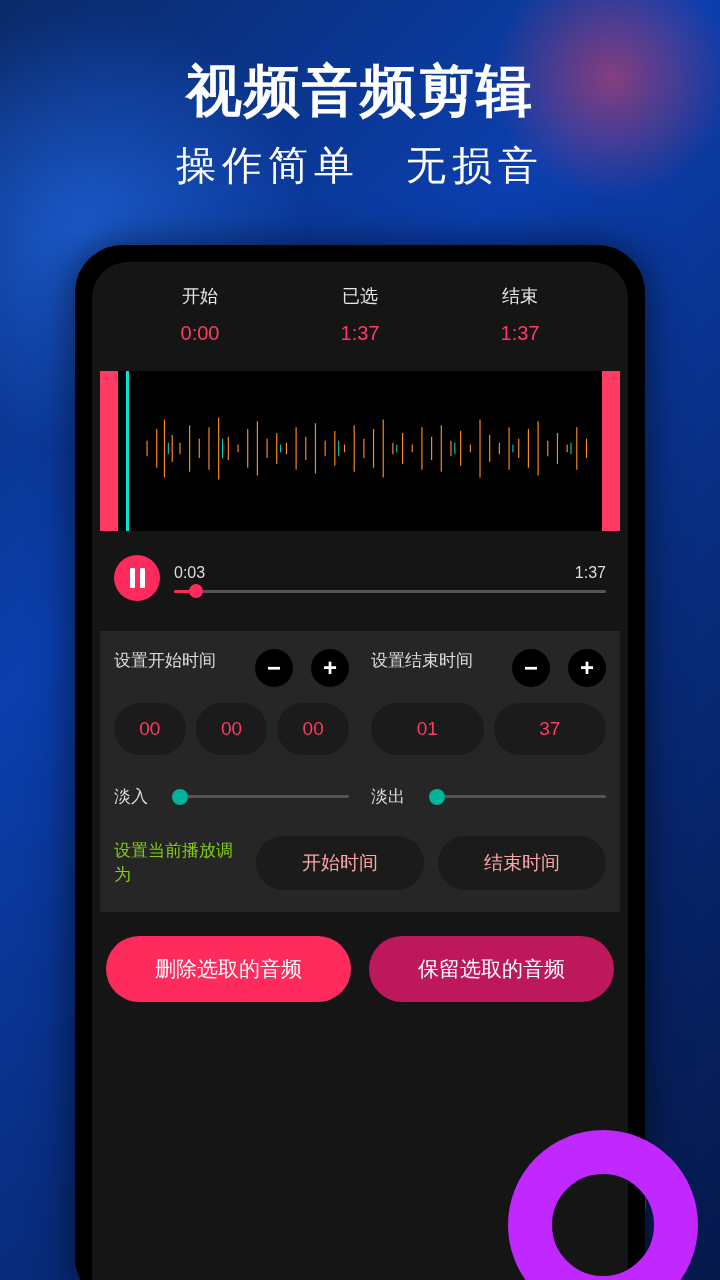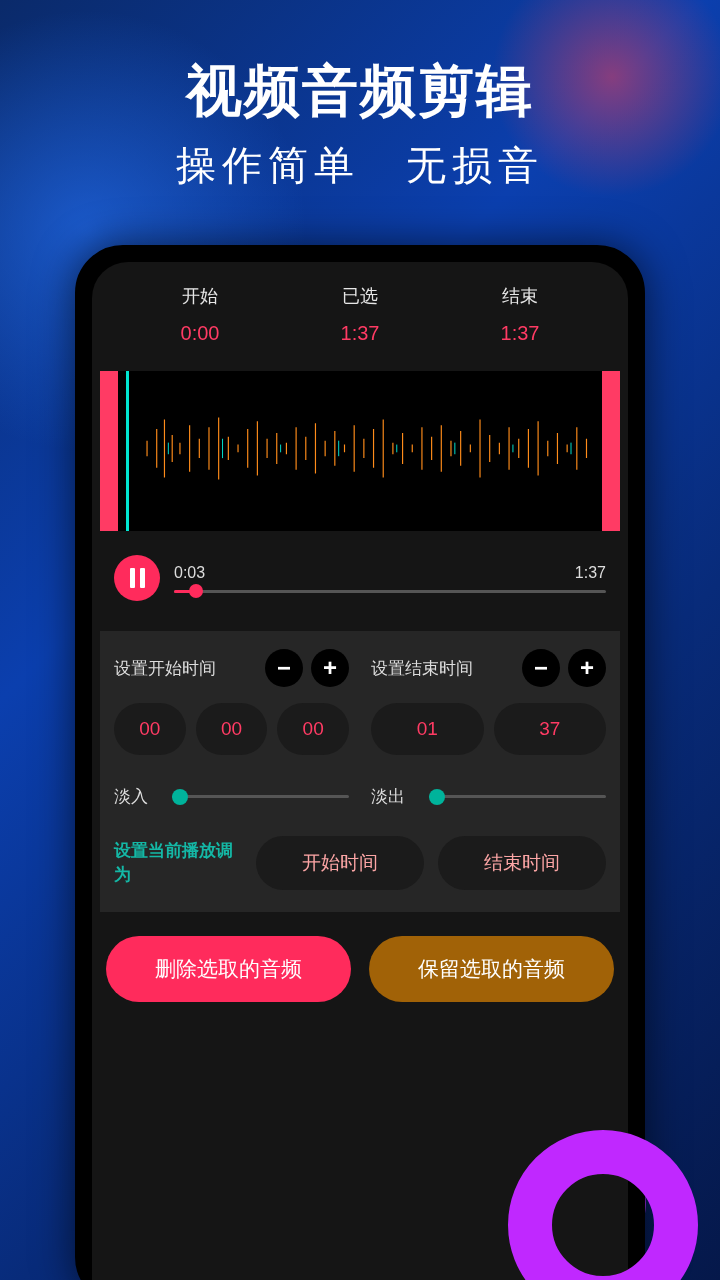--- a/index.html
+++ b/index.html
@@ -48,39 +48,39 @@
 .play-btn .bars span { width:5px; height:20px; background:#fff; border-radius:1px; }
 .track { flex:1; position:relative; }
 .ptimes { display:flex; justify-content:space-between; font-size:16px; color:#ddd; margin-bottom:8px; }
 .rail { height:3px; background:#555; border-radius:2px; position:relative; }
 .prog { position:absolute; left:0; top:0; bottom:0; width:5%; background:#ff2b5c; border-radius:2px; }
 .thumb { position:absolute; left:5%; top:50%; transform:translate(-50%,-50%); width:14px; height:14px; border-radius:50%; background:#ff2b5c; }
 
 .panel { background:#262626; margin:20px 8px 0 8px; padding:18px 14px 22px 14px; }
 .setrow { display:flex; gap:22px; }
 .setcol { flex:1; }
-.setlabel-row { display:flex; align-items:center; gap:8px; }
+.setlabel-row { display:flex; gap:18px; }
 .setlabel { font-size:17px; color:#ddd; flex:1; }
 .pm { width:38px; height:38px; border-radius:50%; background:#000; color:#fff; display:flex; align-items:center; justify-content:center; font-size:24px; font-weight:700; cursor:pointer; }
 .chips { display:flex; gap:10px; margin-top:16px; }
 .chip { height:52px; background:#1b1b1b; border-radius:28px; display:flex; align-items:center; justify-content:center; color:#ff3b64; font-size:19px; cursor:pointer; }
 .setcol .chip { flex:1 1 0; min-width:0; }
 .fade-row { display:flex; gap:22px; margin-top:30px; }
 .fcol { flex:1; display:flex; align-items:center; gap:18px; }
 .flabel { font-size:17px; color:#ddd; width:40px; }
 .frail { flex:1; height:3px; background:#555; border-radius:2px; position:relative; }
 .fthumb { position:absolute; left:0; top:50%; transform:translate(0,-50%); width:16px; height:16px; border-radius:50%; background:#00b39b; cursor:pointer; }
 .setpos { display:flex; align-items:center; gap:14px; margin-top:28px; }
-.setpos-label { font-size:17px; color:#14b8a6; width:128px; line-height:1.4;font-weight:bold; }
+.setpos-label { font-size:17px; color:#84cc16; width:128px; line-height:1.4; }
 .pill { flex:1; height:54px; border-radius:30px; background:#1b1b1b; display:flex; align-items:center; justify-content:center; font-size:19px; color:#fca5a5; cursor:pointer; }
 
 .actions { display:flex; gap:18px; padding:24px 14px 0 14px; }
 .action { flex:1; height:66px; border-radius:34px; display:flex; align-items:center; justify-content:center; font-size:21px; color:#fff; cursor:pointer; }
 .a-del { background:#ff2b5c; }
-.a-keep { background:#a16207; }
+.a-keep { background:#be185d; }
 
 .ring { position:absolute; right:22px; bottom:-40px; width:190px; height:190px; border-radius:50%; border:44px solid #c028ff; pointer-events:none; }
 </style>
 </head>
 <body>
 
 <div class="hero">
   <h1>视频音频剪辑</h1>
   <h2>操作简单　无损音</h2>
 </div>

